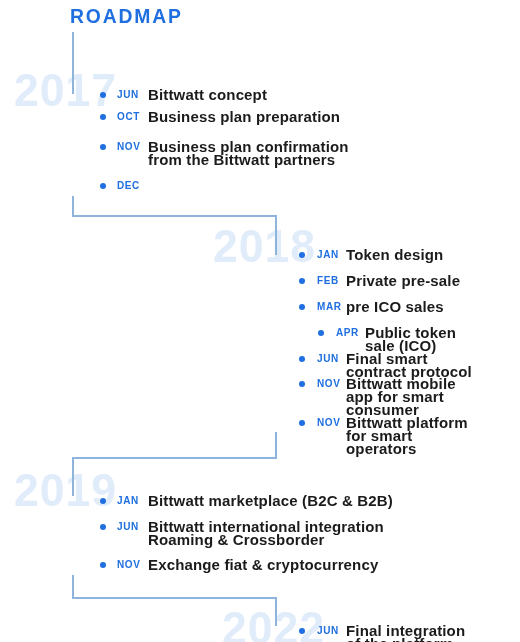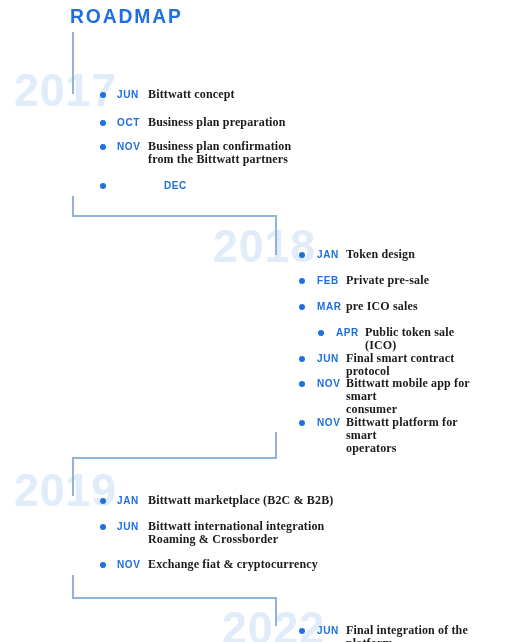--- a/index.html
+++ b/index.html
@@ -83,22 +83,22 @@
   .month {
     font-family: "Liberation Sans", sans-serif;
     font-size: 10px;
     font-weight: bold;
     color: #1f6fe0;
     letter-spacing: 0.6px;
     flex: 0 0 auto;
     line-height: 13px;
   }
   .desc {
-    font-family: Liberation Serif, serif;
-    font-size: 12px;
+    font-family: Liberation Sans, sans-serif;
+    font-size: 15px;
     font-weight: bold;
     color: #1b1b1b;
     letter-spacing: 0.15px;
     line-height: 13px;
     white-space: pre-line;
   }
 
   
   .grp-left .dot   { margin-left: 0px; }
   .grp-left .month { width: 31px; margin-left: 11px; }
@@ -116,32 +116,32 @@
 
   <div class="stem-top" style="left:72px; top:32px; height:62px;"></div>
 
   <div class="year" style="left:14px; top:62px;">2017</div>
 
   <div class="row grp-left" style="left:68px; top:88px;">
     <span class="dot"></span>
     <span class="month">JUN</span>
     <span class="desc">Bittwatt concept</span>
   </div>
-  <div class="row grp-left" style="left:68px; top:116px;">
+  <div class="row grp-left" style="left:68px; top:110px;">
     <span class="dot"></span>
     <span class="month">OCT</span>
     <span class="desc">Business plan preparation</span>
   </div>
   <div class="row grp-left" style="left:68px; top:140px;">
     <span class="dot"></span>
     <span class="month">NOV</span>
     <span class="desc">Business plan confirmation
 from the Bittwatt partners</span>
   </div>
-  <div class="row grp-left" style="left:68px; top:179px;gap:47px;">
+  <div class="row grp-left" style="left:68px; top:179px;">
     <span class="dot"></span>
     <span class="month">DEC</span>
   </div>
 
   <div class="line-v" style="left:72px; top:196px; height:20px;"></div>
   <div class="line-h" style="left:72px; top:215px; width:205px;"></div>
   <div class="line-v" style="left:275px; top:215px; height:40px;"></div>
 
   <div class="year" style="left:213px; top:218px;">2018</div>
 

